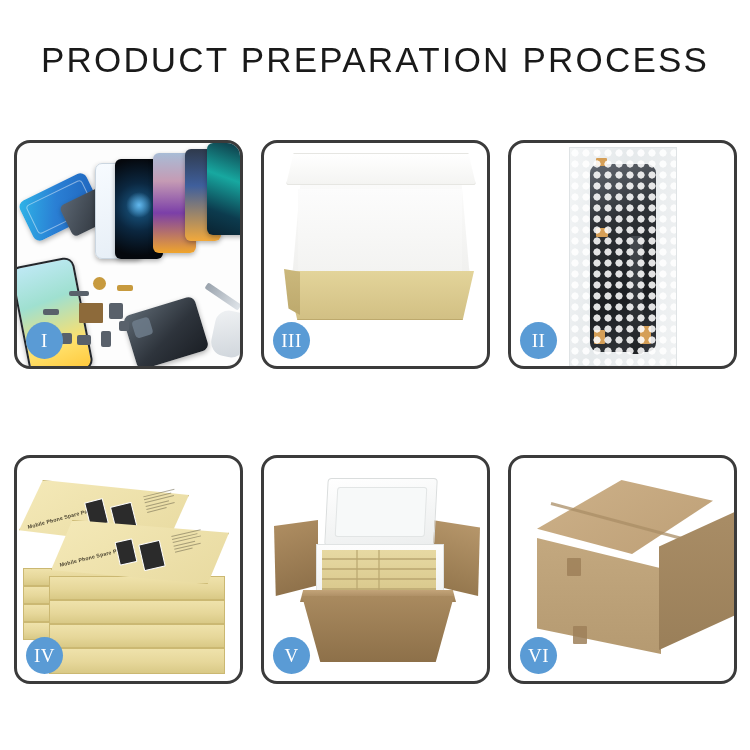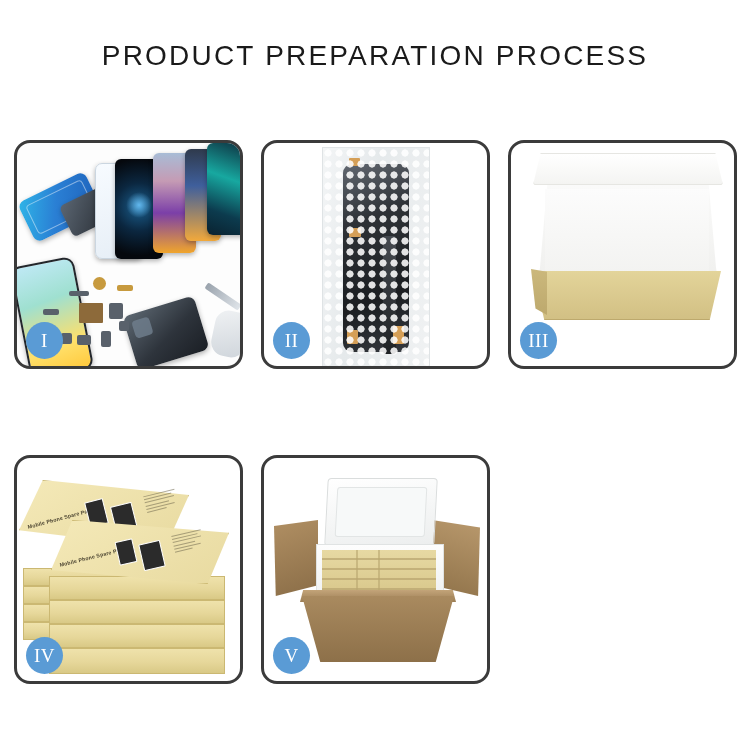--- a/index.html
+++ b/index.html
@@ -6,21 +6,21 @@
   body{
     width:750px;height:750px;background:#ffffff;
     font-family:"Liberation Sans","DejaVu Sans",sans-serif;
     overflow:hidden;position:relative;
   }
   .page{width:750px;height:750px;position:relative;background:#fff;}
 
   
   .header{text-align:center;padding-top:42px;}
   .title{
-    font-size:28px;font-weight:500;letter-spacing:2.2px;color:#1a1a1a;
+    font-size:35px;font-weight:500;letter-spacing:2.2px;color:#1a1a1a;
     line-height:1;white-space:nowrap;
   }
   .subtitle{
     margin-top:13px;font-size:14.5px;color:#2b2b2b;letter-spacing:.15px;
     white-space:nowrap;
   }
 
   
   .grid{
     position:absolute;left:14px;top:140px;width:722px;
@@ -276,46 +276,46 @@
         <div class="prt" style="left:44px;top:190px;width:11px;height:11px;"></div>
         <div class="prt" style="left:60px;top:192px;width:14px;height:10px;"></div>
         <div class="prt" style="left:84px;top:188px;width:10px;height:16px;"></div>
         <div class="prt" style="left:102px;top:178px;width:10px;height:10px;"></div>
         <div class="tool"></div>
         <div class="hand"></div>
       </div>
       <div class="badge">I</div>
     </div>
 
+    <div class="card p3">
+      <div class="stage">
+        <div class="b3-lid"></div>
+        <div class="b3-lidtop"></div>
+        <div class="b3-foam"></div>
+        <div class="b3-fill"></div>
+        <div class="b3-front"></div>
+        <div class="b3-side"></div>
+      </div>
+      <div class="badge">III</div>
+    </div>
+
     <div class="card p2">
       <div class="stage">
         <div class="bw-bag">
           <div class="bw-screen">
             <div class="bw-flex"></div>
           </div>
           <div class="tape" style="left:26px;top:10px;width:11px;height:8px;"></div>
           <div class="tape" style="left:26px;top:80px;width:12px;height:9px;"></div>
           <div class="tape" style="left:24px;top:182px;width:11px;height:14px;"></div>
           <div class="tape" style="left:70px;top:178px;width:11px;height:18px;"></div>
           <div class="bw-bubbles"></div>
         </div>
       </div>
       <div class="badge">II</div>
-    </div>
-
-    <div class="card p3">
-      <div class="stage">
-        <div class="b3-lid"></div>
-        <div class="b3-lidtop"></div>
-        <div class="b3-foam"></div>
-        <div class="b3-fill"></div>
-        <div class="b3-front"></div>
-        <div class="b3-side"></div>
-      </div>
-      <div class="badge">III</div>
     </div>
 
     <div class="card p4">
       <div class="stage">
 
         <div class="bx" style="left:6px;top:110px;width:112px;height:16px;"></div>
         <div class="bx" style="left:6px;top:128px;width:112px;height:16px;"></div>
         <div class="bx" style="left:6px;top:146px;width:112px;height:16px;"></div>
         <div class="bx" style="left:6px;top:164px;width:112px;height:16px;"></div>
 
@@ -370,15 +370,26 @@
             <i style="top:38px"></i>
           <b style="left:34px"></b>
             <b style="left:56px"></b>
         </div>
         <div class="v-rim"></div>
         <div class="v-front"></div>
       </div>
       <div class="badge">V</div>
     </div>
 
+    <div class="card p6">
+      <div class="stage">
+        <div class="c-top"></div>
+        <div class="c-seam"></div>
+        <div class="c-left"></div>
+        <div class="c-right"></div>
+        <div class="c-tab" style="left:56px;top:100px;width:14px;height:18px;"></div>
+        <div class="c-tab" style="left:62px;top:168px;width:14px;height:18px;"></div>
+      </div>
+      <div class="badge">VI</div>
+    </div>
 
   </div>
 </div>
 
 </body></html>

